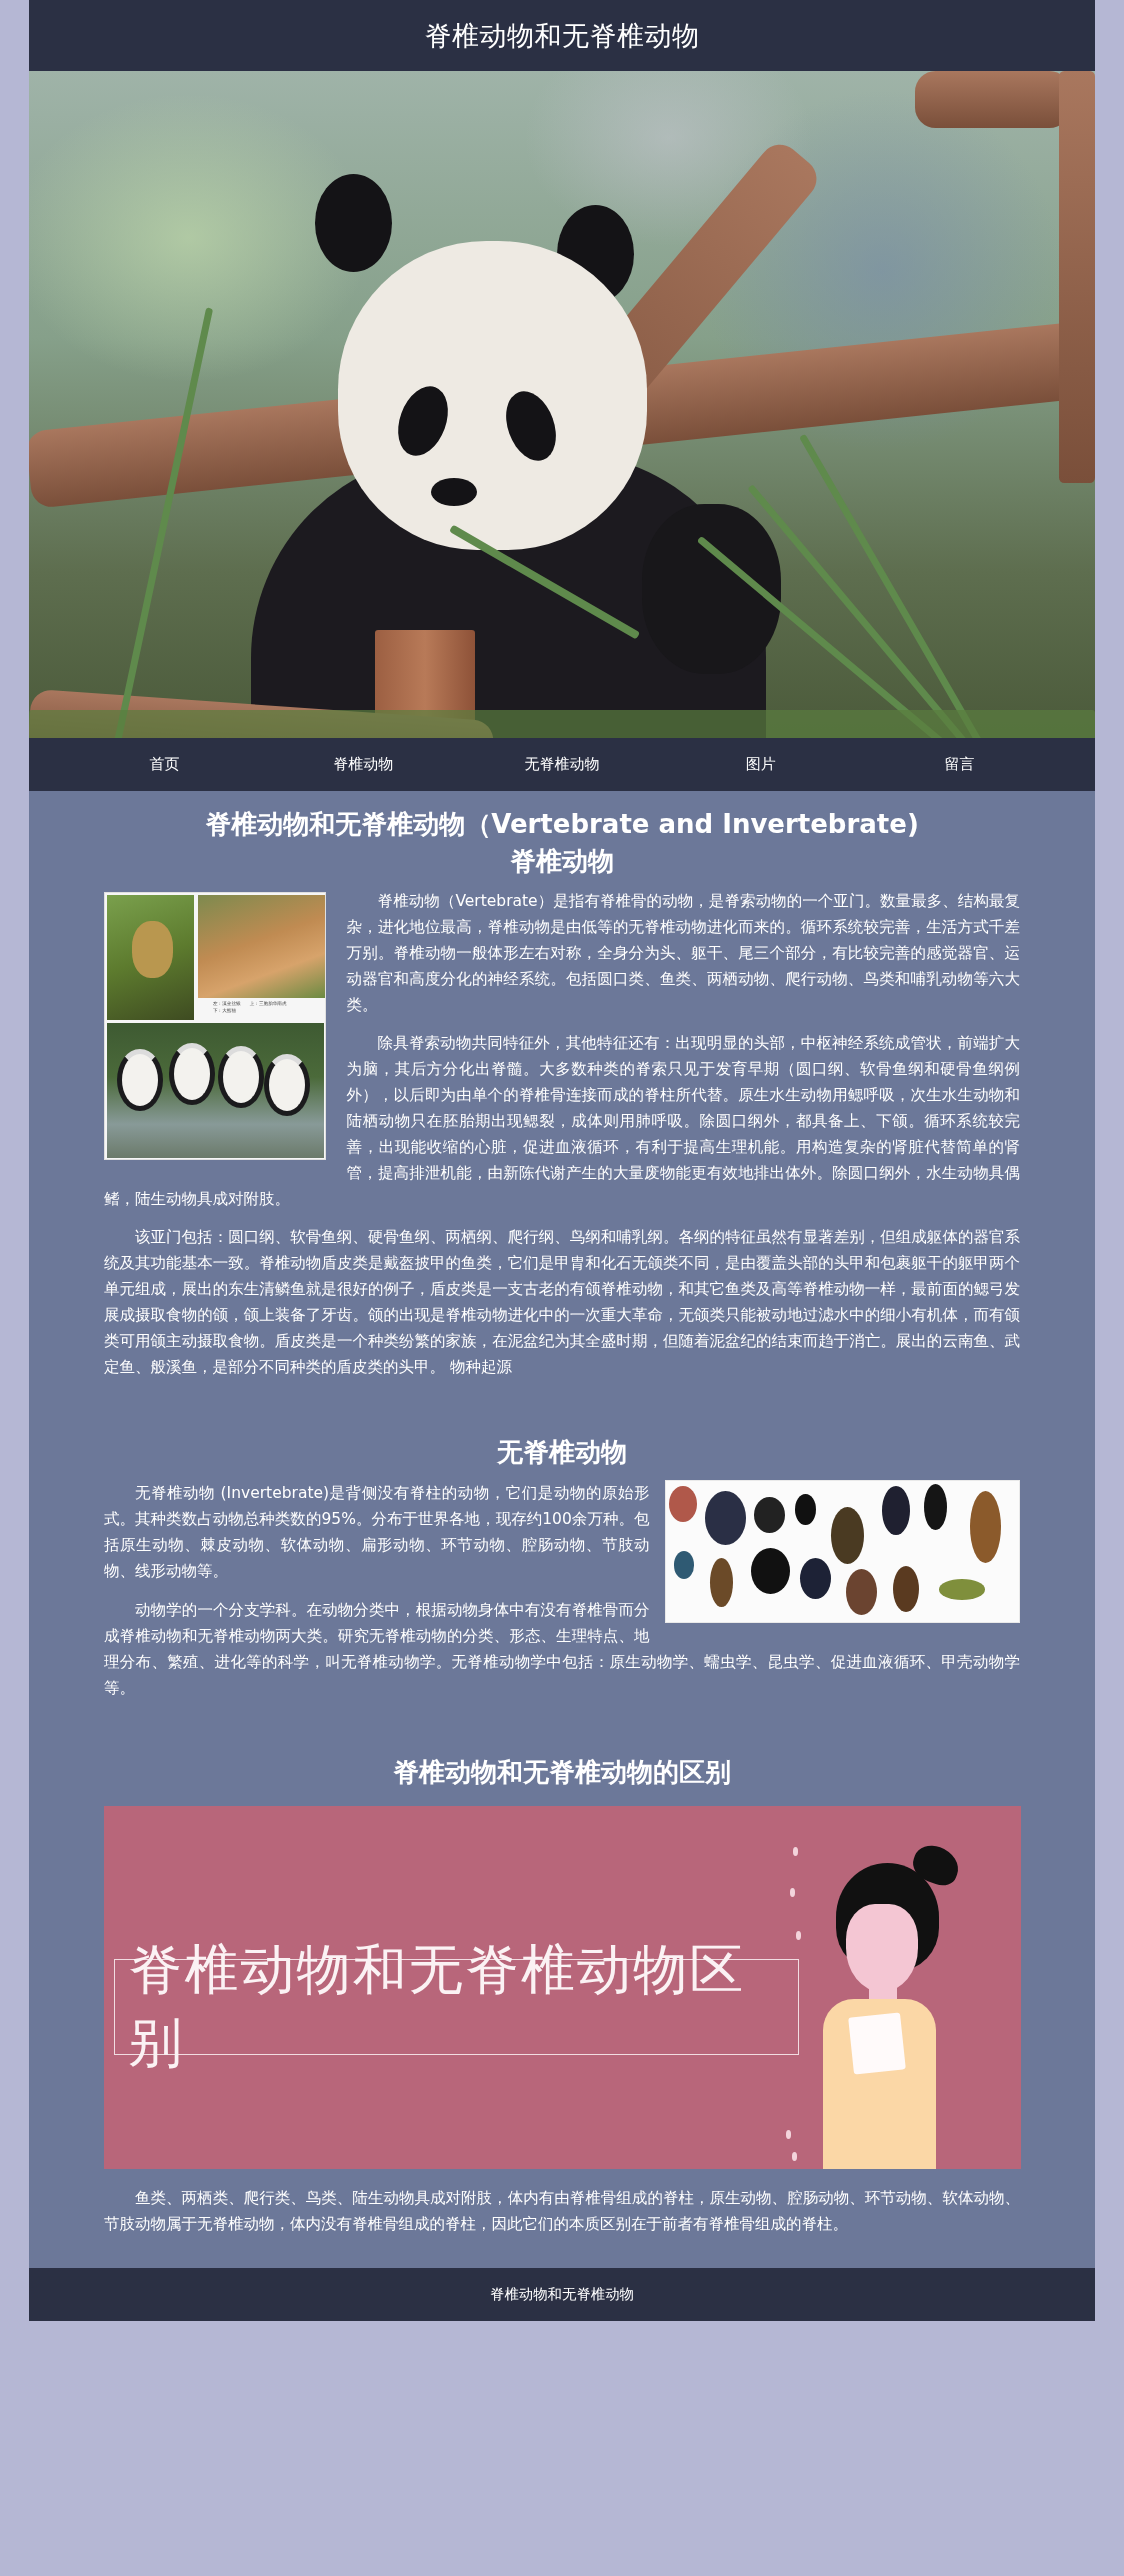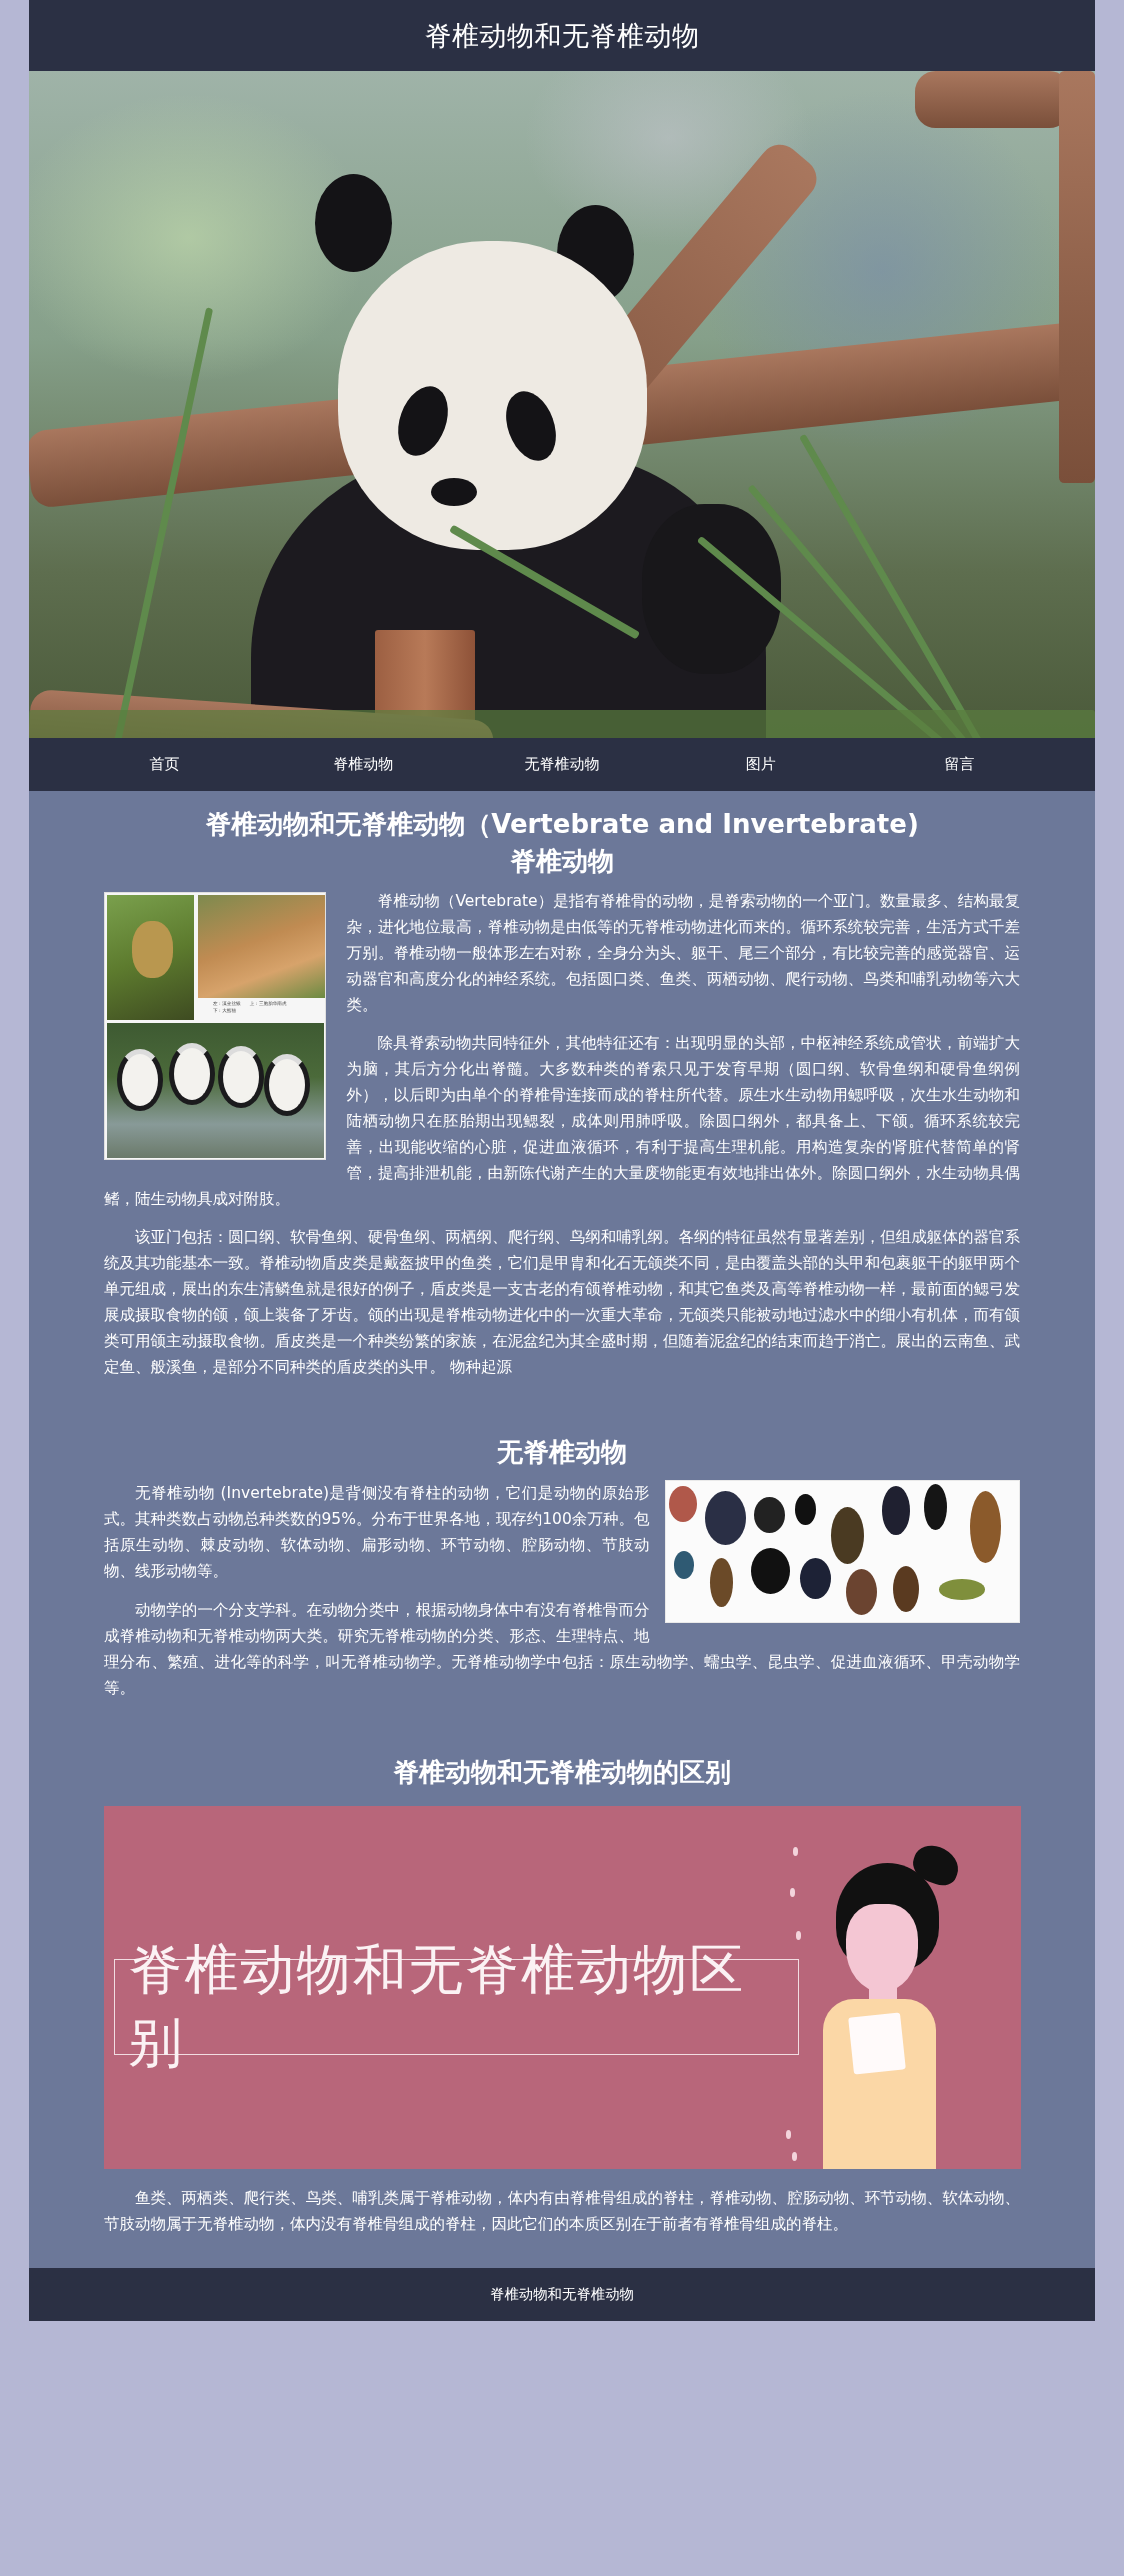--- a/index.html
+++ b/index.html
@@ -261,21 +261,21 @@
         <div class="dot" style="left:783px;top:191px;"></div>
         <div class="dot" style="left:682px;top:324px;"></div>
         <div class="dot" style="left:688px;top:346px;"></div>
         <div class="girl-tail"></div>
         <div class="girl-hair"></div>
         <div class="girl-face"></div>
         <div class="girl-neck"></div>
         <div class="girl-body"></div>
         <div class="girl-book"></div>
       </div>
-      <p class="body">鱼类、两栖类、爬行类、鸟类、哺乳类属于脊椎动物，体内有由脊椎骨组成的脊柱，脊椎动物、腔肠动物、环节动物、软体动物、节肢动物属于无脊椎动物，体内没有脊椎骨组成的脊柱，因此它们的本质区别在于前者有脊椎骨组成的脊柱。</p>
+      <p class="body">鱼类、两栖类、爬行类、鸟类、陆生动物具成对附肢，体内有由脊椎骨组成的脊柱，原生动物、腔肠动物、环节动物、软体动物、节肢动物属于无脊椎动物，体内没有脊椎骨组成的脊柱，因此它们的本质区别在于前者有脊椎骨组成的脊柱。</p>
     </section>
   </main>
 
   <footer class="footer">
     <span>脊椎动物和无脊椎动物</span>
   </footer>
 </div>
 
 
 </body></html>

